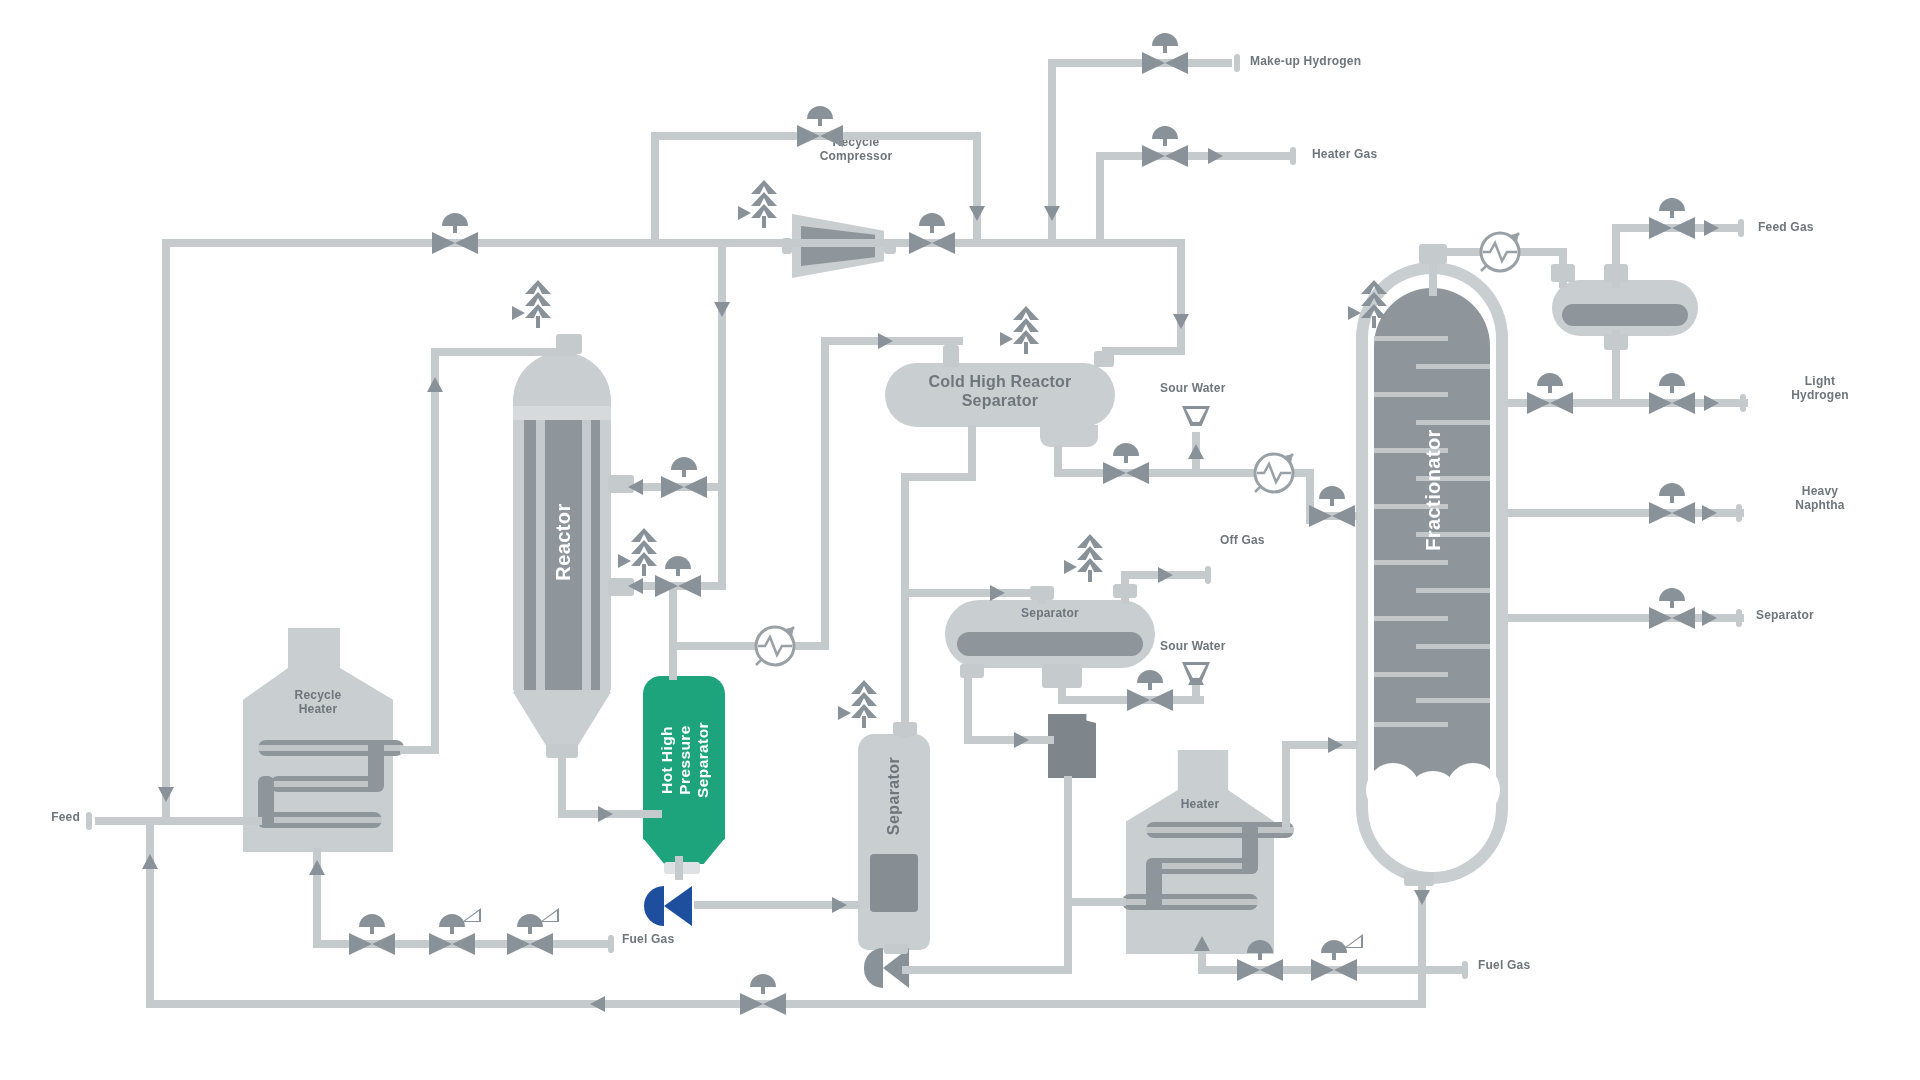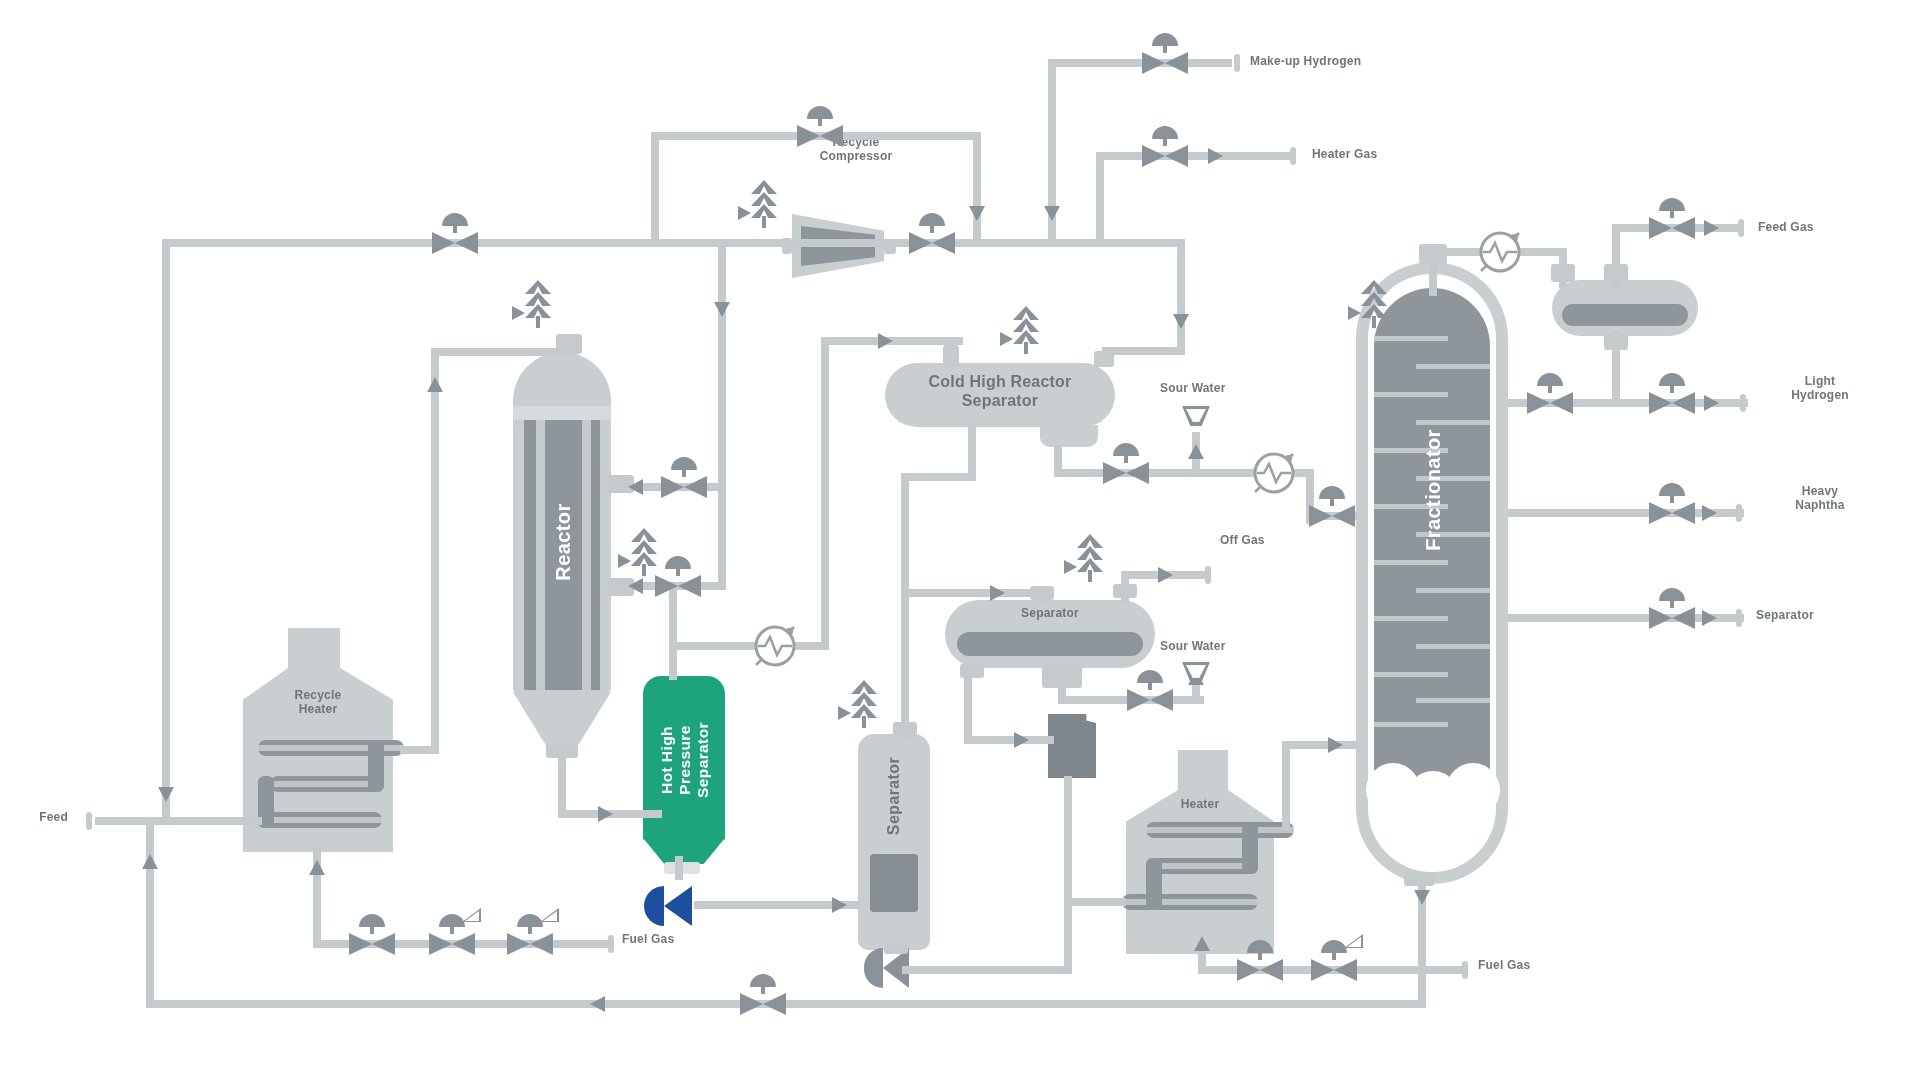--- a/index.html
+++ b/index.html
@@ -134,21 +134,21 @@
   <div style="position:absolute;left:801px;top:226px;width:74px;height:40px;background:var(--internals);
               clip-path:polygon(0 0,100% 22%,100% 78%,0 100%);"></div>
   <div class="stub" style="left:782px;top:238px;width:10px;height:16px;"></div>
   <div class="stub" style="left:884px;top:240px;width:12px;height:14px;"></div>
   <div class="lbl" style="left:786px;top:135px;width:140px;text-align:center;">Recycle
 Compressor</div>
 
   <div class="vessel" style="left:1552px;top:280px;width:146px;height:56px;border-radius:28px;"></div>
   <div class="dark" style="left:1562px;top:304px;width:126px;height:22px;border-radius:11px;"></div>
 
-  <div class="lbl" style="left:4px;top:810px;width:64px;text-align:right;">Feed</div>
+  <div class="lbl" style="left:16px;top:810px;width:64px;text-align:right;">Feed</div>
   <div class="lbl" style="left:1250px;top:54px;white-space:nowrap;">Make-up Hydrogen</div>
   <div class="lbl" style="left:1312px;top:147px;white-space:nowrap;">Heater Gas</div>
   <div class="lbl" style="left:1160px;top:381px;white-space:nowrap;">Sour Water</div>
   <div class="lbl" style="left:1220px;top:533px;white-space:nowrap;">Off Gas</div>
   <div class="lbl" style="left:1160px;top:639px;white-space:nowrap;">Sour Water</div>
   <div class="lbl" style="left:1758px;top:220px;white-space:nowrap;">Feed Gas</div>
   <div class="lbl" style="left:1762px;top:374px;width:116px;text-align:center;">Light
 Hydrogen</div>
   <div class="lbl" style="left:1762px;top:484px;width:116px;text-align:center;">Heavy
 Naphtha</div>

